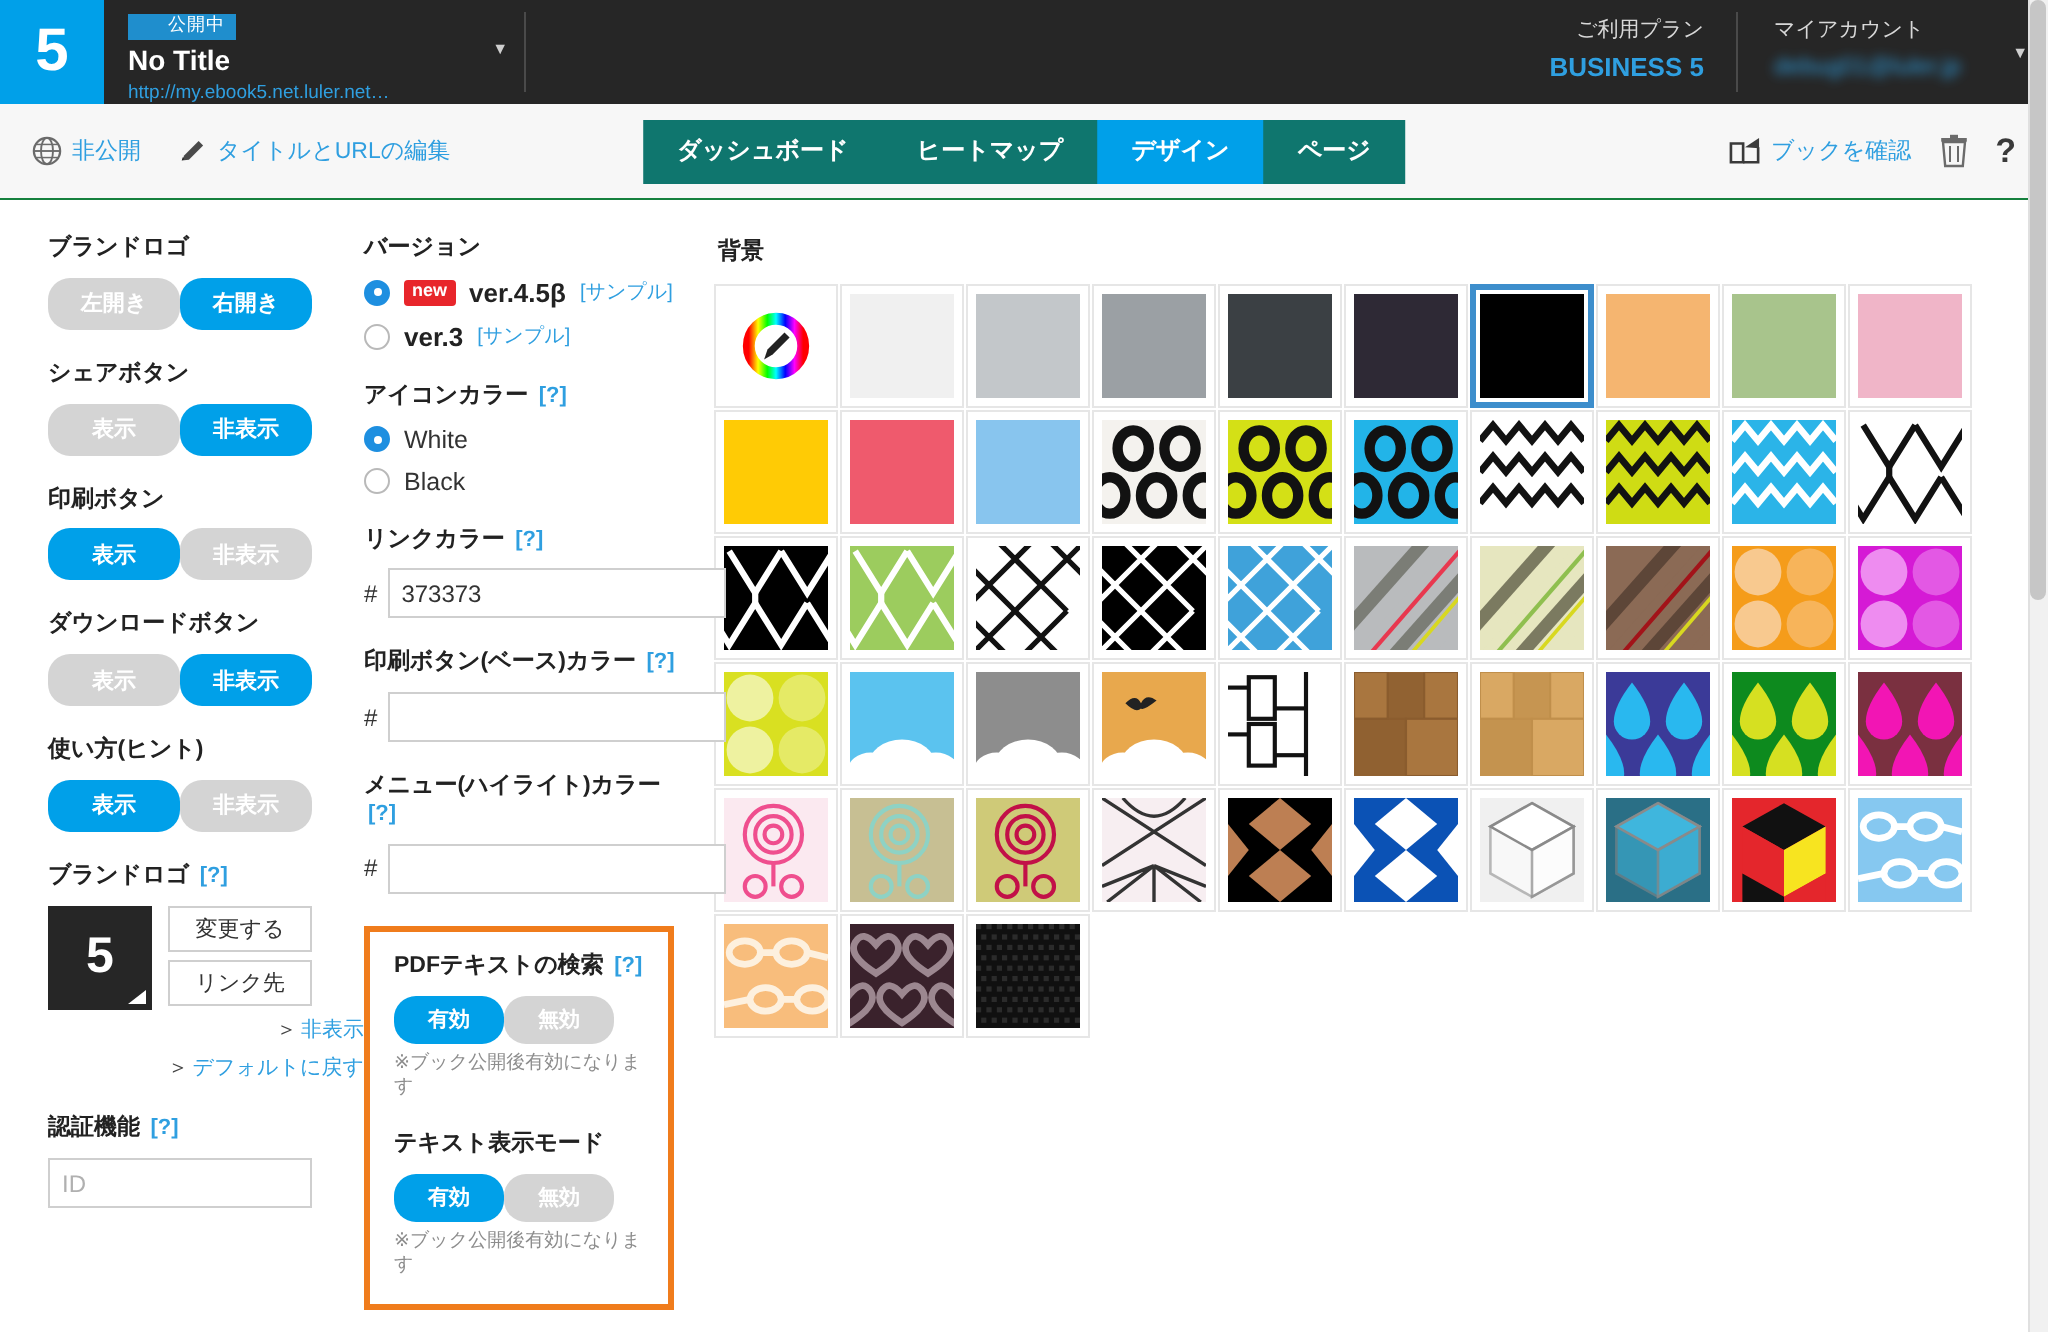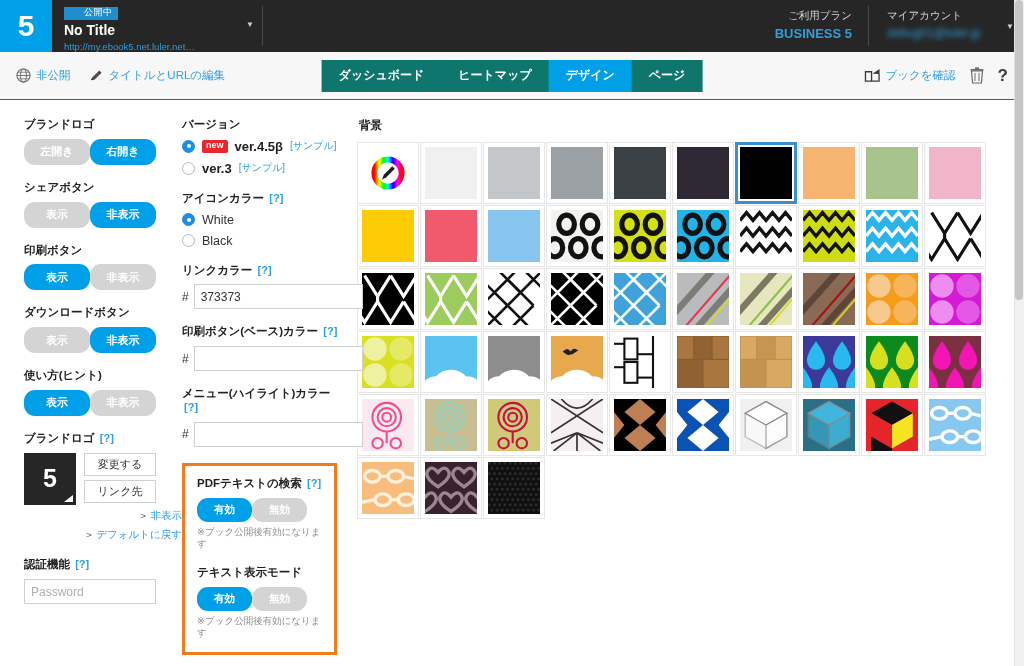--- a/index.html
+++ b/index.html
@@ -507,21 +507,21 @@
       <div class="link-row">
         <span class="arr">＞</span><span>デフォルトに戻す</span>
       </div>
     </div>
 
     <div class="sec">
       <div class="sec-label">
         <span>認証機能</span>
         <span class="hint">[?]</span>
       </div>
-      <input class="txt txt-full" type="text" placeholder="Password" style="">
+      <input class="txt txt-full" type="text" placeholder="ID" style="">
     </div>
   </div>
 
   <div class="col col-2">
 
     <div class="sec">
       <div class="sec-label">バージョン</div>
       <div class="radio-row">
         <span class="radio sel"></span>
         <span class="new-badge">new</span>

